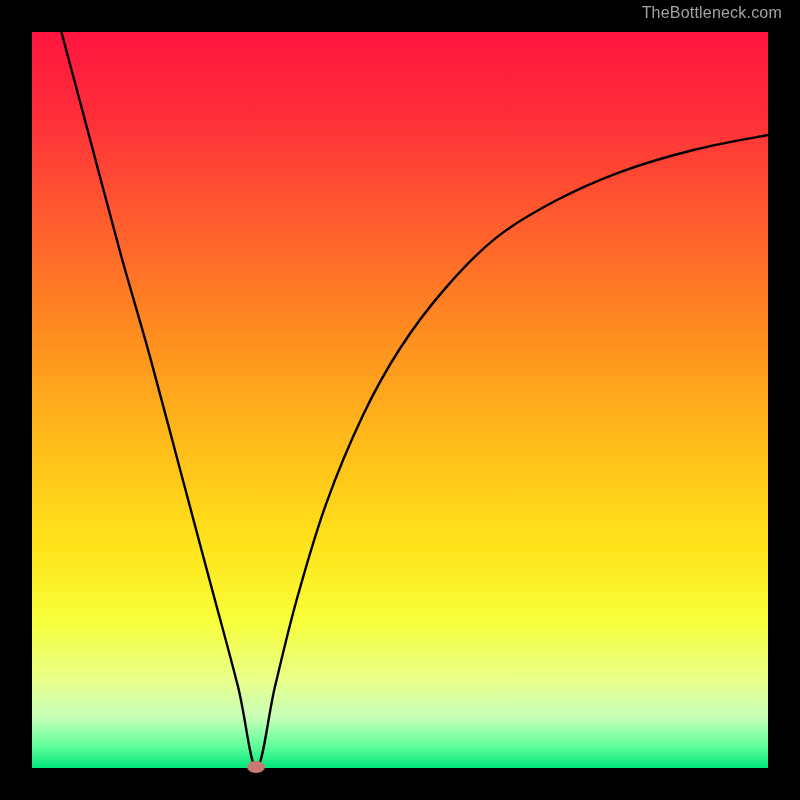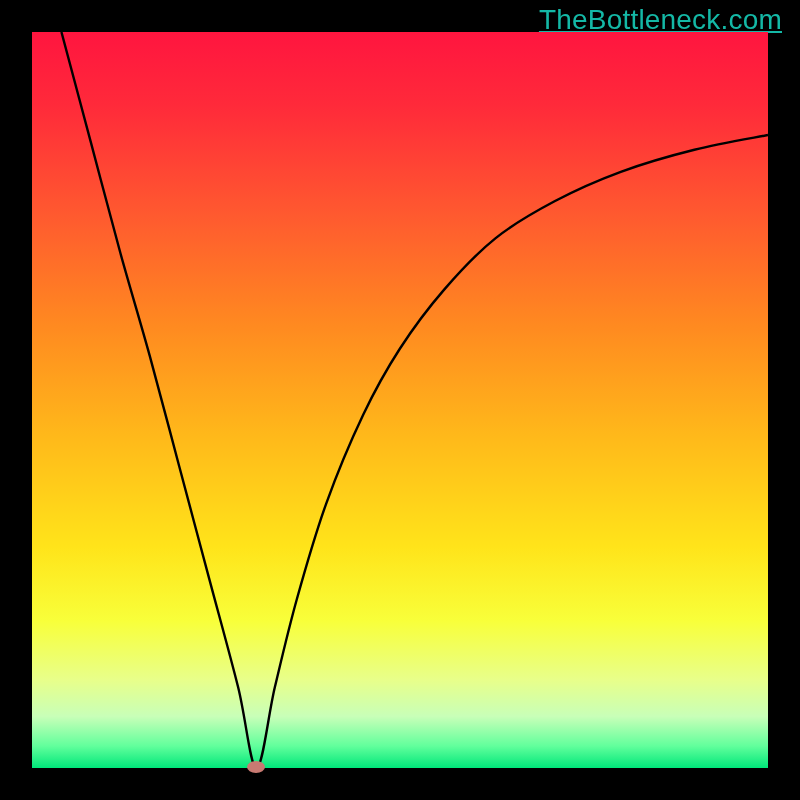--- a/index.html
+++ b/index.html
@@ -42,24 +42,23 @@
     left: 0;
     top: 0;
     width: 736px;
     height: 736px;
   }
   .watermark {
     position: absolute;
     top: 4px;
     right: 18px;
     font-family: Arial, Helvetica, sans-serif;
-    font-size: 28px;
-    color: #14b8a6;
+    font-size: 16px;
+    color: #a3a3a3;
     letter-spacing: 0.2px;
-    text-decoration: underline;
   }
   .dot {
     position: absolute;
     width: 18px;
     height: 12px;
     border-radius: 50% / 50%;
     background: #c97a72;
   }
 </style>
 </head>

